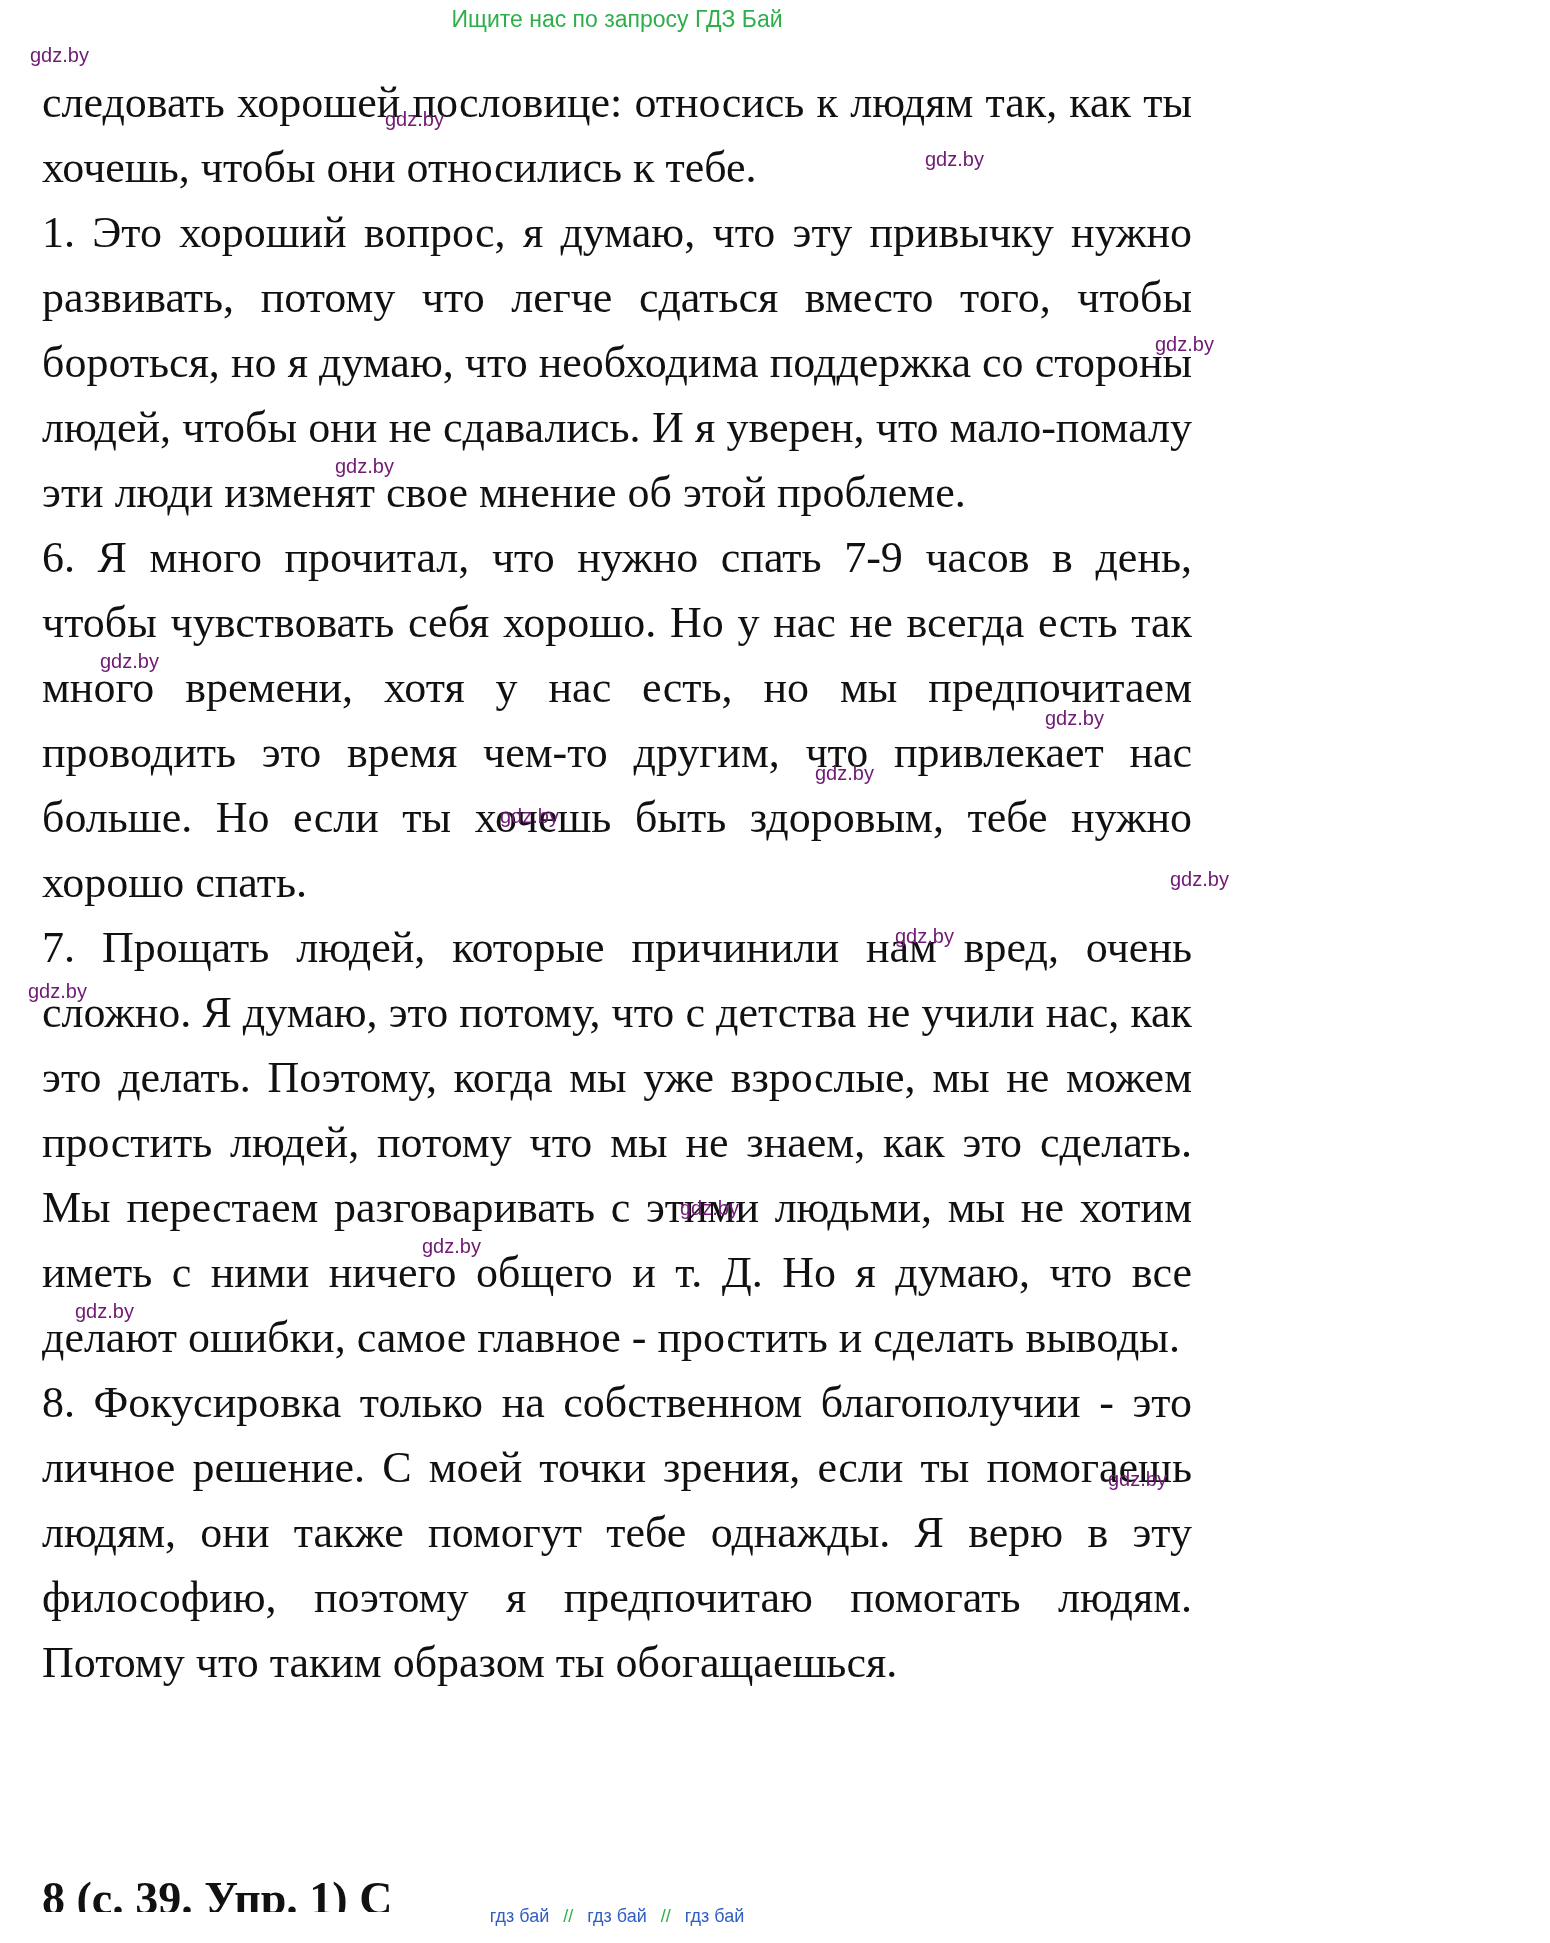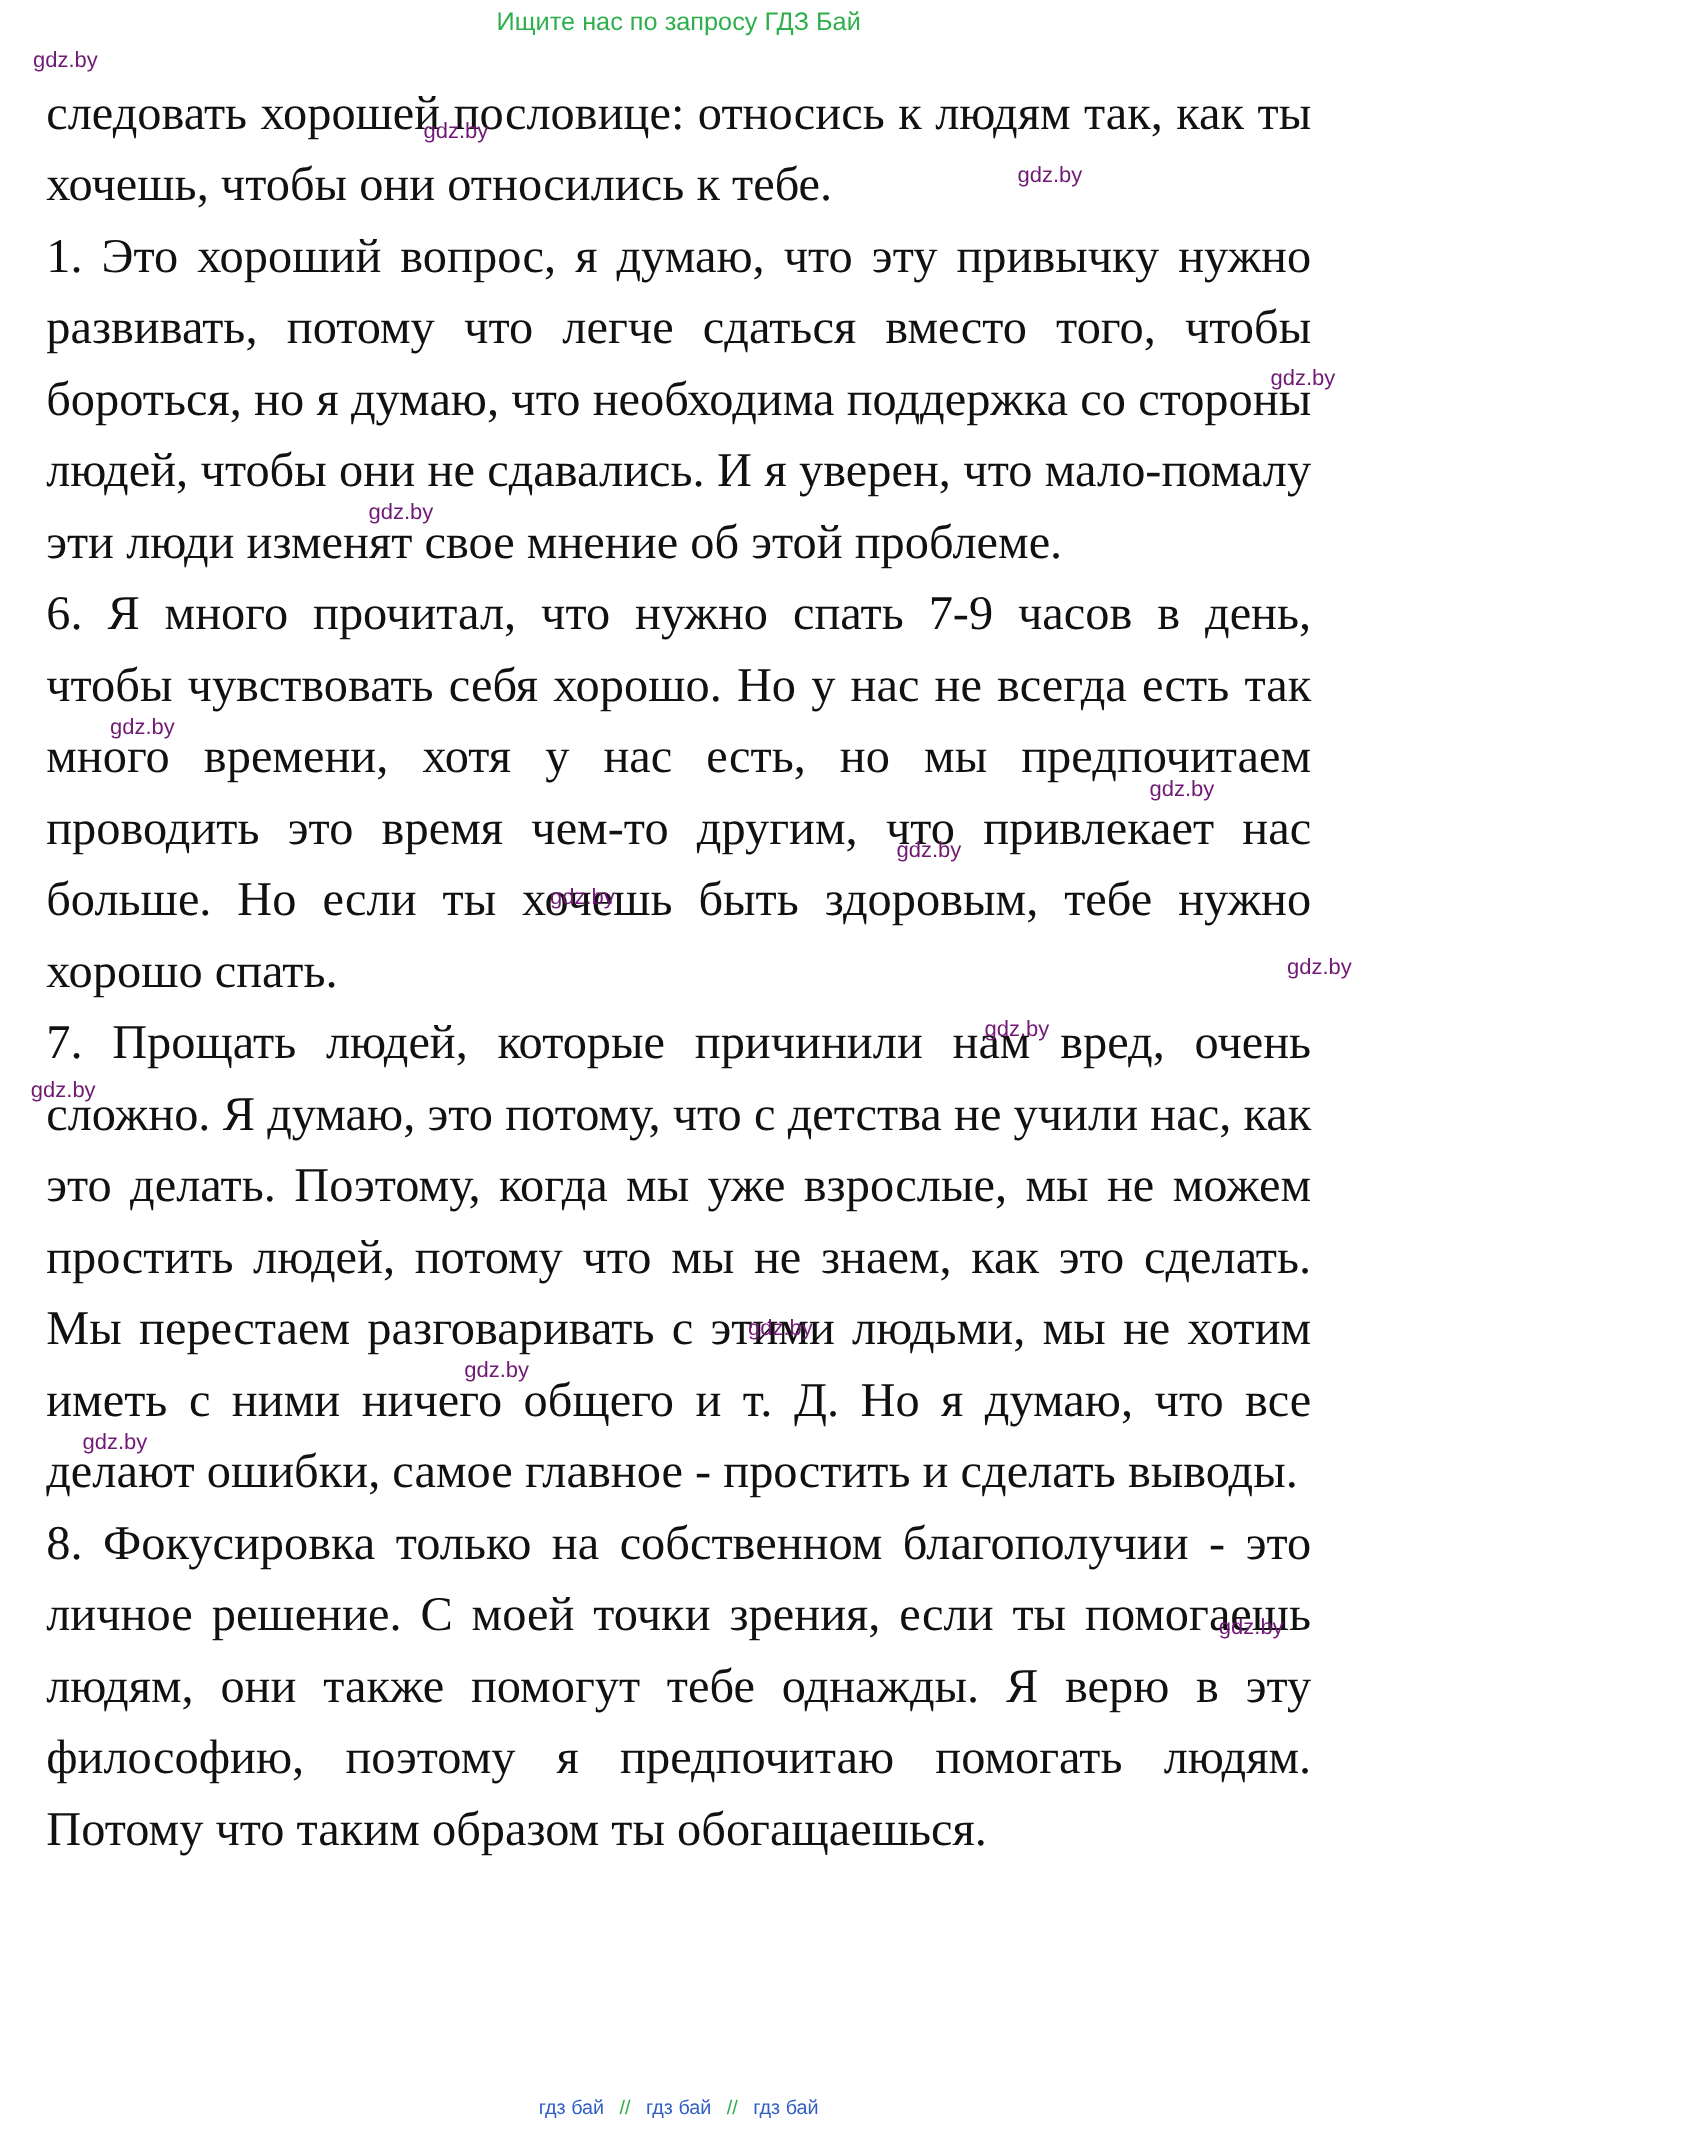--- a/index.html
+++ b/index.html
@@ -74,20 +74,21 @@
   <div class="promo">Ищите нас по запросу ГДЗ Бай</div>
 
   <div class="content">
     <p class="para">следовать хорошей пословице: относись к людям так, как ты хочешь, чтобы они относились к тебе.</p>
     <p class="para">1. Это хороший вопрос, я думаю, что эту привычку нужно развивать, потому что легче сдаться вместо того, чтобы бороться, но я думаю, что необходима поддержка со стороны людей, чтобы они не сдавались. И я уверен, что мало-помалу эти люди изменят свое мнение об этой проблеме.</p>
     <p class="para">6. Я много прочитал, что нужно спать 7-9 часов в день, чтобы чувствовать себя хорошо. Но у нас не всегда есть так много времени, хотя у нас есть, но мы предпочитаем проводить это время чем-то другим, что привлекает нас больше. Но если ты хочешь быть здоровым, тебе нужно хорошо спать.</p>
     <p class="para">7. Прощать людей, которые причинили нам вред, очень сложно. Я думаю, это потому, что с детства не учили нас, как это делать. Поэтому, когда мы уже взрослые, мы не можем простить людей, потому что мы не знаем, как это сделать. Мы перестаем разговаривать с этими людьми, мы не хотим иметь с ними ничего общего и т. Д. Но я думаю, что все делают ошибки, самое главное - простить и сделать выводы.</p>
     <p class="para">8. Фокусировка только на собственном благополучии - это личное решение. С моей точки зрения, если ты помогаешь людям, они также помогут тебе однажды. Я верю в эту философию, поэтому я предпочитаю помогать людям. Потому что таким образом ты обогащаешься.</p>
   </div>
 
+  <div class="cutoff">8 (с. 39. Упр. 1) С</div>
 
   <span class="wm" style="left:30px;   top:44px;">gdz.by</span>
   <span class="wm" style="left:385px;  top:108px;">gdz.by</span>
   <span class="wm" style="left:925px;  top:148px;">gdz.by</span>
   <span class="wm" style="left:1155px; top:333px;">gdz.by</span>
   <span class="wm" style="left:335px;  top:455px;">gdz.by</span>
   <span class="wm" style="left:100px;  top:650px;">gdz.by</span>
   <span class="wm" style="left:1045px; top:707px;">gdz.by</span>
   <span class="wm" style="left:815px;  top:762px;">gdz.by</span>
   <span class="wm" style="left:500px;  top:805px;">gdz.by</span>

